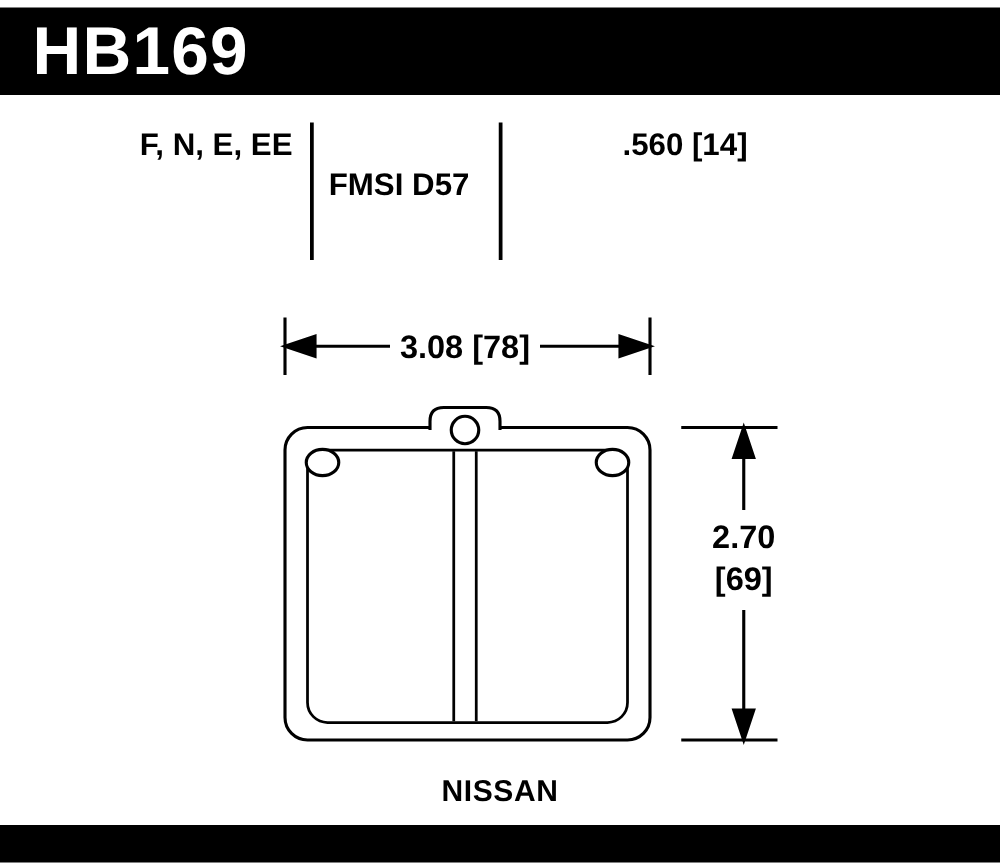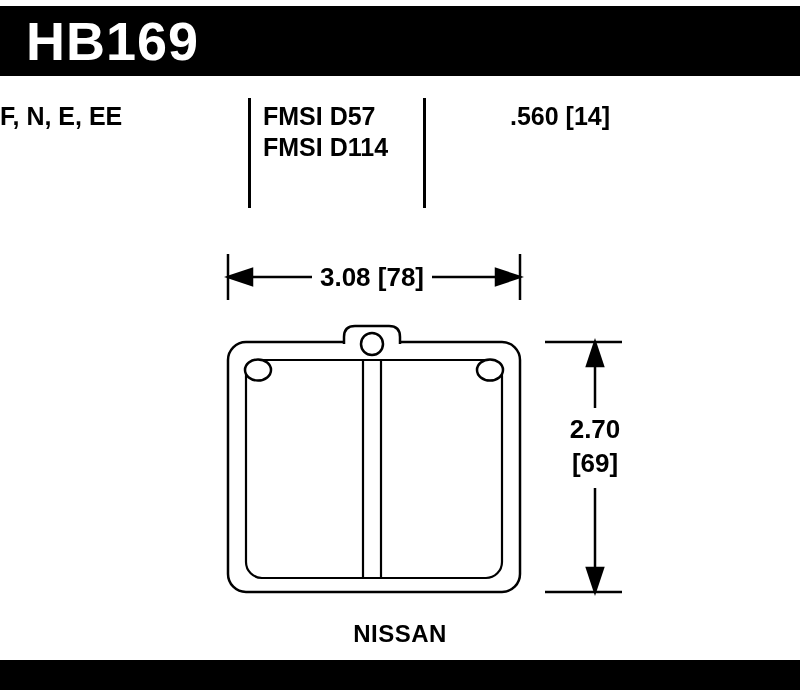--- a/index.html
+++ b/index.html
@@ -20,23 +20,23 @@
   .part-number {
     color:#fff; font-weight:bold; font-size:54px;
     padding-left:26px; letter-spacing:1px;
   }
 
   .spec-table {
     position:absolute; left:0; top:98px; width:704px;
     display:flex; align-items:stretch;
     font-weight:bold; font-size:25px; line-height:31px;
   }
-  .col.compounds { width:248px; padding-right:14px; padding-top:3px; }
+  .col.compounds { width:248px; text-align:right; padding-right:14px; padding-top:3px; }
   .vline { width:3px; background:#000; min-height:110px; }
-  .col.fmsi { width:172px; padding-left:12px; padding-top:3px; white-space:nowrap; }
+  .col.fmsi { width:148px; padding-left:12px; padding-top:3px; white-space:nowrap;margin-top:32px; }
   .col.thickness { flex:1; text-align:center; padding-right:10px; padding-top:3px; }
 
   .drawing { position:absolute; left:0; top:240px; }
   svg text {
     font-family:"Liberation Sans", sans-serif;
     font-weight:bold; font-size:26px; fill:#000;
   }
 
   .application {
     position:absolute; left:0; top:620px; width:800px;
@@ -55,21 +55,20 @@
     <span class="part-number">HB169</span>
   </div>
 
   <div class="spec-table">
     <div class="col compounds">
       <div>F, N, E, EE</div>
     </div>
     <div class="vline"></div>
     <div class="col fmsi">
       <div>FMSI D57</div>
-      <div>FMSI D114</div>
     </div>
     <div class="vline"></div>
     <div class="col thickness">.560 [14]</div>
   </div>
 
   <svg class="drawing" width="800" height="380" viewBox="0 0 800 380">
 
     <g stroke="#000" stroke-width="2.5" fill="none">
       <path d="M228,14 V60"></path>
       <path d="M520,14 V60"></path>

